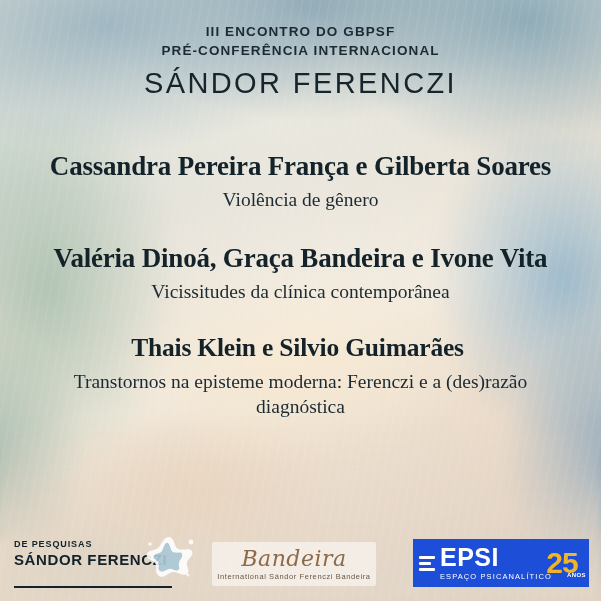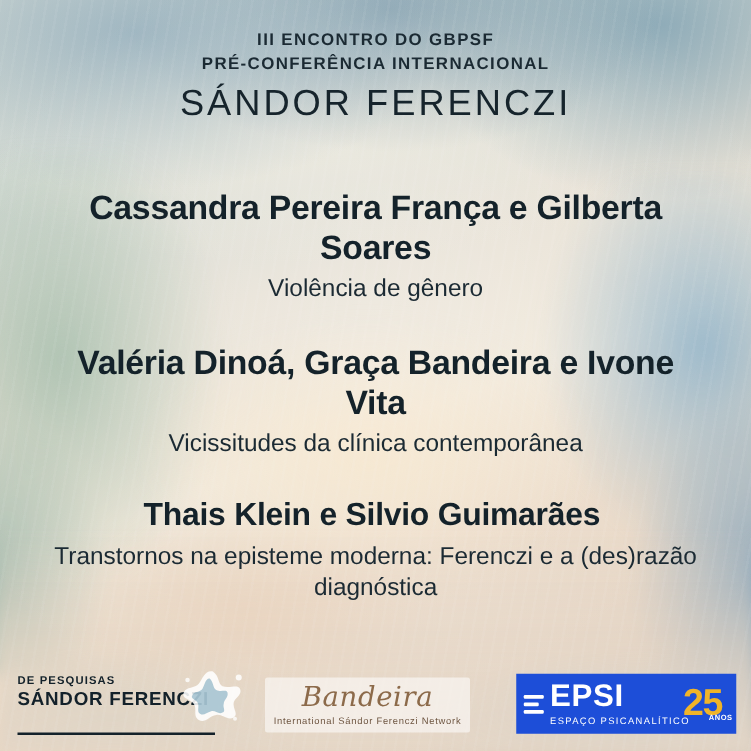--- a/index.html
+++ b/index.html
@@ -106,20 +106,21 @@
 
   
   .content {
     position: absolute;
     left: 0; right: 0; top: 150px;
     text-align: center;
     color: #16242c;
   }
   .block {
     margin-bottom: 26px;
+    font-family: Liberation Serif, serif;
   }
   .names {
     font-size: 27px;
     font-weight: bold;
     line-height: 32px;
     letter-spacing: -0.2px;
     color: #14222a;
     padding: 0 48px;
   }
   .subtitle {
@@ -314,21 +315,21 @@
         <circle cx="6" cy="9" r="1.8" fill="#ffffff" opacity="0.85"></circle>
         <circle cx="44" cy="40" r="1.6" fill="#ffffff" opacity="0.8"></circle>
       </svg>
       <div class="l2">DE PESQUISAS</div>
       <div class="l3">SÁNDOR FERENCZI</div>
       <div class="gbpsf-rule"></div>
     </div>
 
     <div class="logo-ferenczi">
       <div class="script">Bandeira</div>
-      <div class="netline">International Sándor Ferenczi Network</div>
+      <div class="netline">International Sándor Ferenczi Bandeira</div>
     </div>
 
     <div class="logo-epsi">
       <div class="epsi-bars">
         <i></i>
           <i></i>
           <i></i>
       </div>
       <div class="epsi-text">
         <div class="big">EPSI</div>

